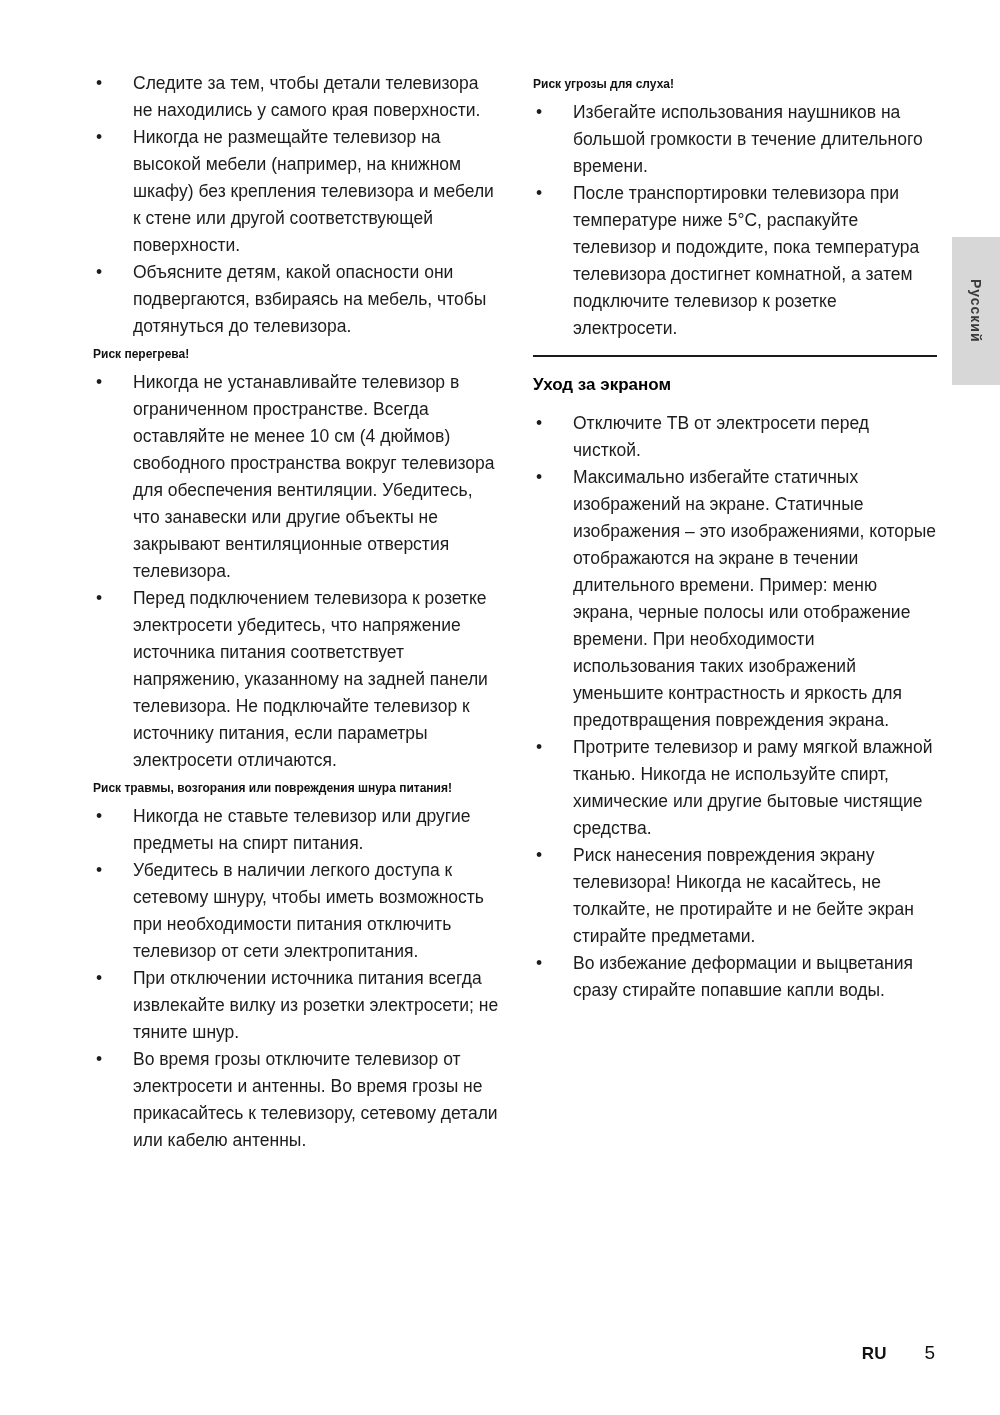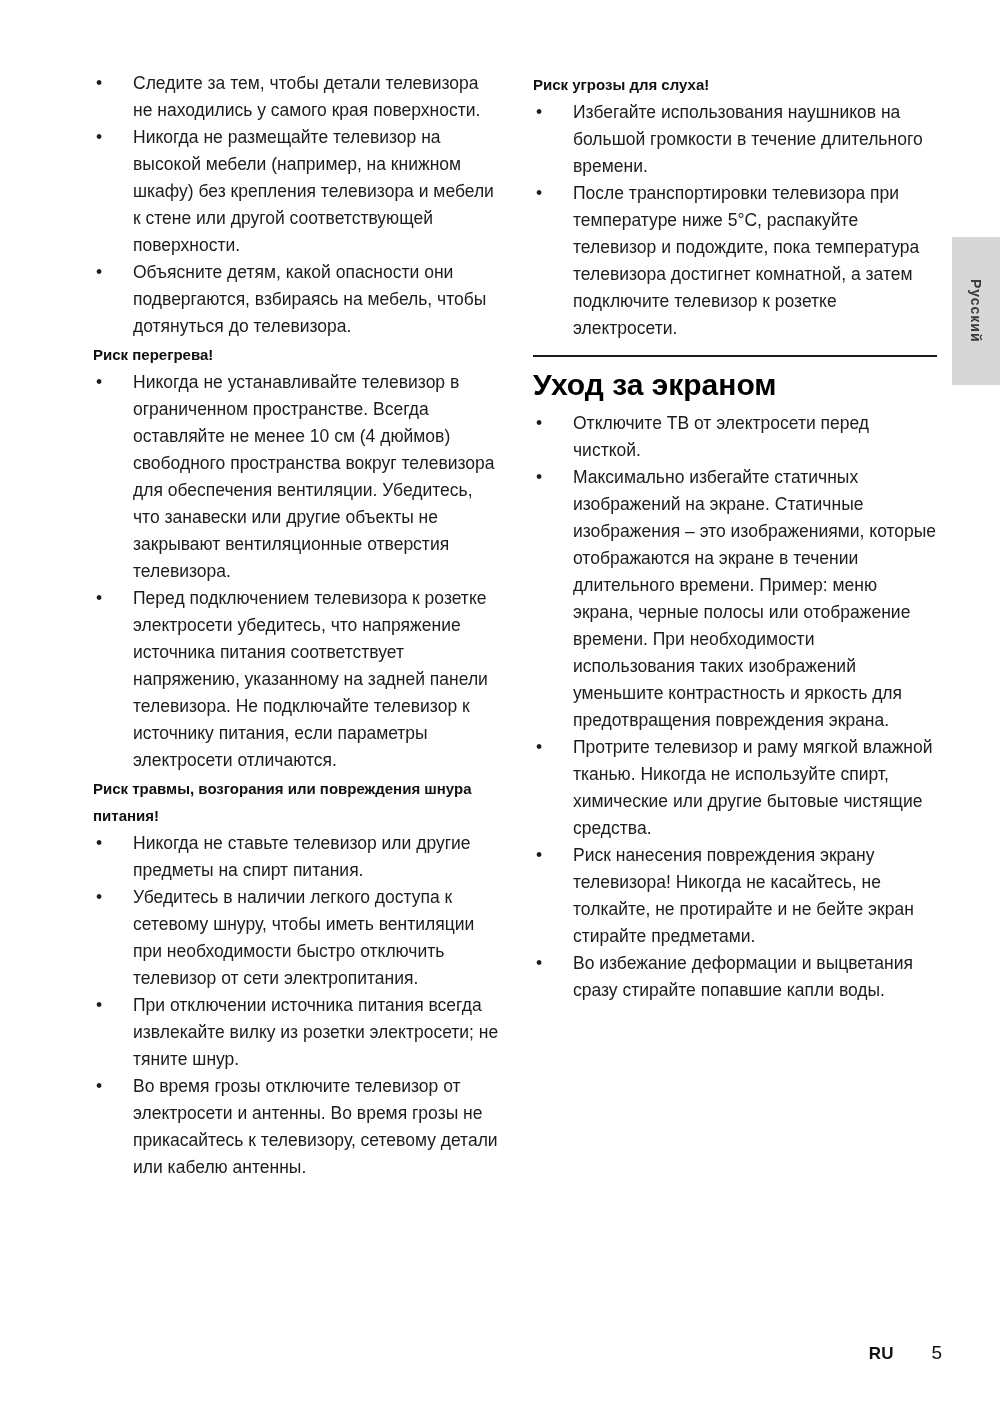--- a/index.html
+++ b/index.html
@@ -27,34 +27,34 @@
   }
   .blist li::before {
     content: "\2022";
     position: absolute;
     left: 3px; top: 0;
     font-size: 17.5px;
   }
 
   .h {
     margin: 1px 0 1px 0;
-    font-size: 15px;
+    font-size: 12px;
     font-weight: 700;
     line-height: 27px;
     color: #111;
   }
 
   .section-rule-title {
     border-top: 2px solid #1a1a1a;
     margin-top: 13px;
     padding-top: 13px;
   }
   .section-title {
     margin: 0 0 10px 0;
-    font-size: 30px;
+    font-size: 17px;
     font-weight: 700;
     line-height: 30px;
     color: #000;
   }
 
   .side-tab {
     position: absolute;
     right: 0; top: 237px;
     width: 48px; height: 148px;
     background: #d7d7d7;
@@ -77,21 +77,21 @@
     font-weight: 700;
     font-size: 40px;
     color: #d50000;
     opacity: 0.92;
     white-space: nowrap;
     pointer-events: none;
   }
 
   .footer {
     position: absolute;
-    right: 58px; top: 1342px;
+    right: 65px; top: 1342px;
     display: flex;
     align-items: baseline;
     gap: 38px;
     justify-content: space-between;
   }
   .footer .lang { font-size: 17px; font-weight: 700; color: #111; }
   .footer .pg   { font-size: 19px; font-weight: 400; color: #111; }
 </style>
 </head>
 <body>
@@ -111,21 +111,21 @@
       <li>Никогда не устанавливайте телевизор в ограниченном пространстве. Всегда оставляйте не менее 10 см (4 дюймов) свободного пространства вокруг телевизора для обеспечения вентиляции. Убедитесь, что занавески или другие объекты не закрывают вентиляционные отверстия телевизора.</li>
     </ul>
 
     <ul class="blist">
       <li>Перед подключением телевизора к розетке электросети убедитесь, что напряжение источника питания соответствует напряжению, указанному на задней панели телевизора. Не подключайте телевизор к источнику питания, если параметры электросети отличаются.</li>
     </ul>
 
     <h3 class="h">Риск травмы, возгорания или повреждения шнура питания!</h3>
     <ul class="blist">
       <li>Никогда не ставьте телевизор или другие предметы на спирт питания.</li>
-      <li>Убедитесь в наличии легкого доступа к сетевому шнуру, чтобы иметь вентиляции при необходимости быстро отключить телевизор от сети электропитания.</li>
+      <li>Убедитесь в наличии легкого доступа к сетевому шнуру, чтобы иметь возможность при необходимости питания отключить телевизор от сети электропитания.</li>
       <li>При отключении источника питания всегда извлекайте вилку из розетки электросети; не тяните шнур.</li>
       <li>Во время грозы отключите телевизор от электросети и антенны. Во время грозы не прикасайтесь к телевизору, сетевому детали или кабелю антенны.</li>
     </ul>
 
   </div>
 
   <div class="col col-right">
 
     <h3 class="h">Риск угрозы для слуха!</h3>
     <ul class="blist">

